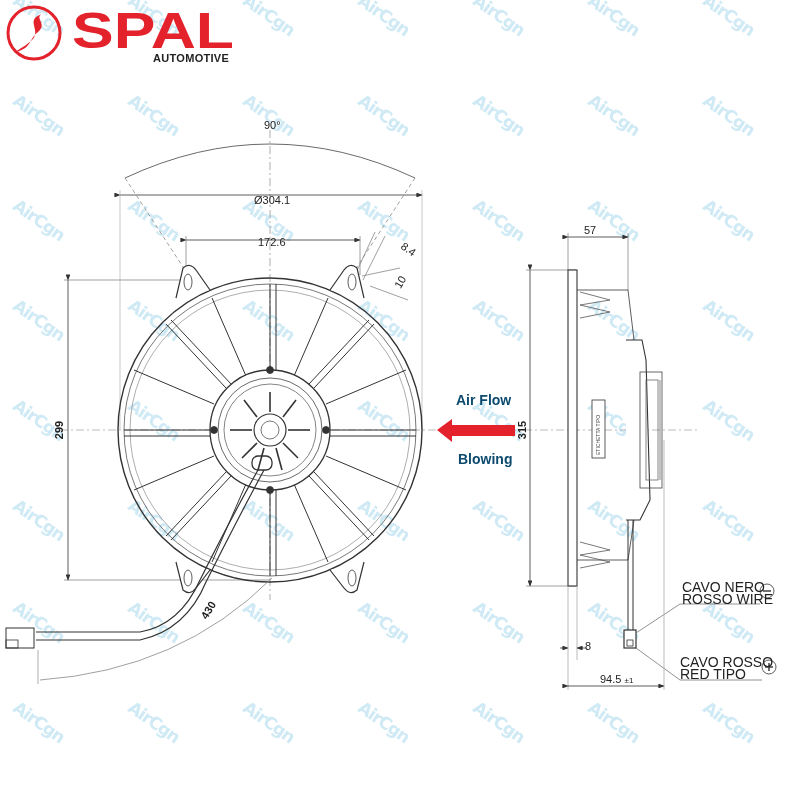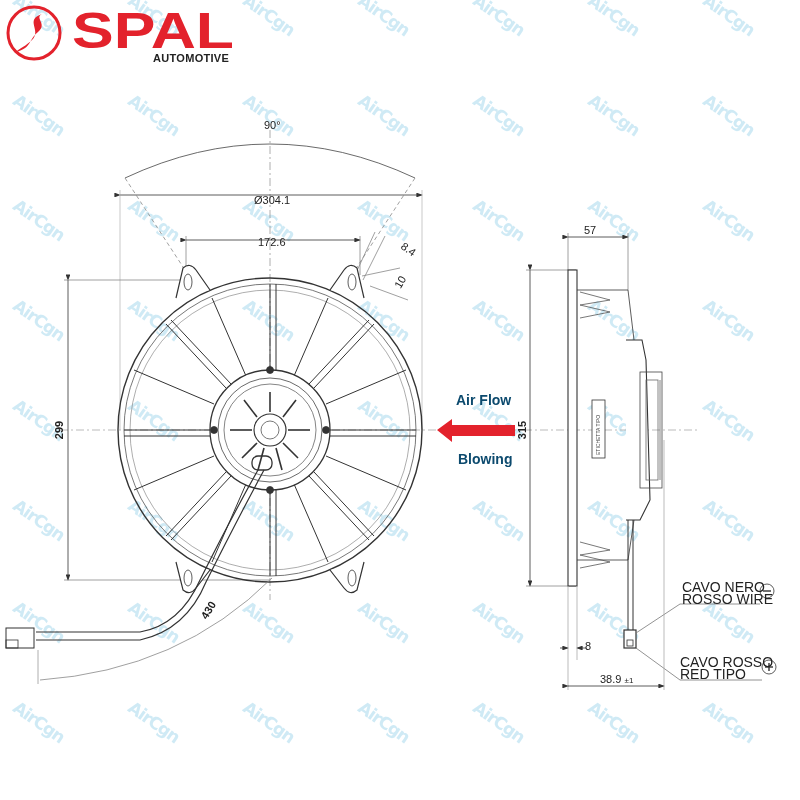--- a/index.html
+++ b/index.html
@@ -256,21 +256,21 @@
 <div class="dim" style="left:50px;top:424px;transform:rotate(-90deg);font-weight:700">299</div>
 <div class="dim" style="left:199px;top:604px;transform:rotate(-58deg);font-weight:700">430</div>
 
 <div class="af" style="left:456px;top:392px">Air Flow</div>
 <div class="af" style="left:458px;top:451px">Blowing</div>
 
 <div class="dim" style="left:584px;top:224px">57</div>
 <div class="dim" style="left:513px;top:424px;transform:rotate(-90deg);font-weight:700">315</div>
 <div class="dim" style="left:585px;top:640px">8</div>
 <div class="dim" style="left:600px;top:673px">
-  <span>38.9</span>
+  <span>94.5</span>
   <span style="font-size:8px">±1</span>
 </div>
 
 <div class="callout" style="left:682px;top:581px">
   <div>CAVO NERO</div>
   <div>ROSSO WIRE</div>
 </div>
 <div class="callout" style="left:680px;top:656px">
   <div>CAVO ROSSO</div>
   <div>RED TIPO</div>

